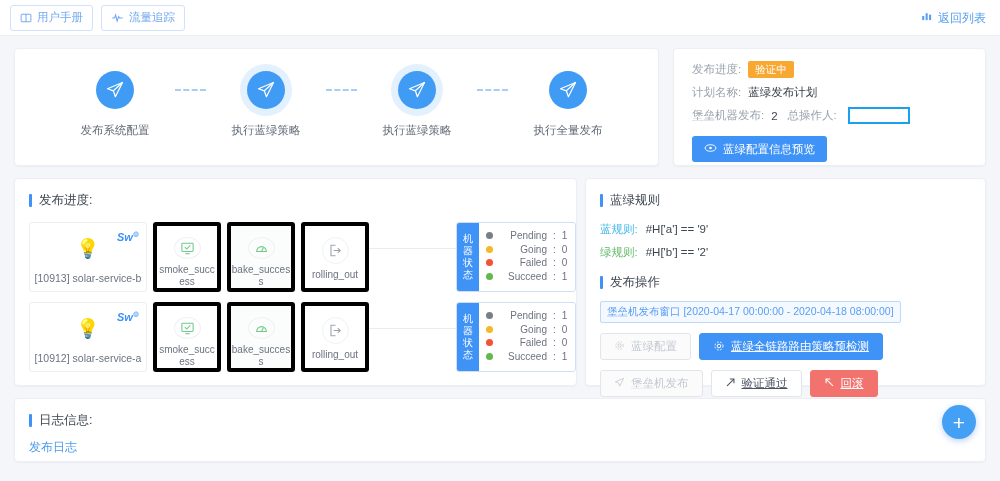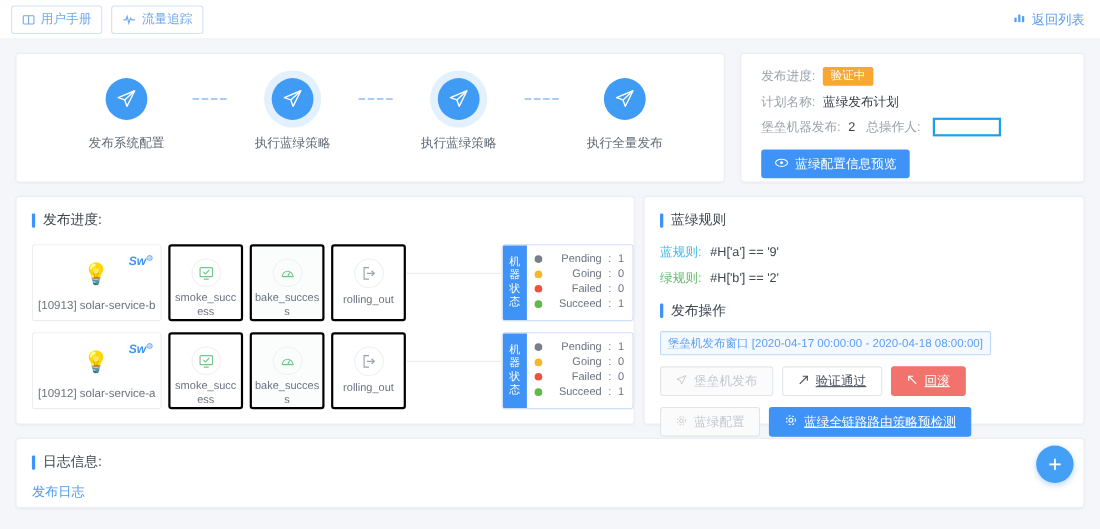--- a/index.html
+++ b/index.html
@@ -110,21 +110,21 @@
   .app-card .bulb { position: absolute; top: 14px; left: 50%; transform: translateX(-50%); font-size: 19px; }
   .sw-badge {
     position: absolute; top: 7px; right: 7px;
     font-size: 11px; font-weight: bold; color: #3f93f7; font-style: italic;
   }
   .sw-badge sup { font-size: 7px; font-weight: normal; }
   .app-name { font-size: 10.5px; color: #6b7280; white-space: nowrap; }
 
   .stage-card {
     width: 68px; margin-left: 6px;
-    border: 2px solid #000000; border-radius: 3px; background: #fff;
+    border: 4px solid #000000; border-radius: 3px; background: #fff;
     display: flex; flex-direction: column; align-items: center;
     padding-top: 11px;
   }
   .stage-card.tint { background: #fbfdfc; }
   .stage-ic {
     width: 27px; height: 27px; border-radius: 50%;
     border: 1px solid #eef2f0;
     display: flex; align-items: center; justify-content: center;
   }
   .stage-lb {
@@ -488,20 +488,41 @@
       <span class="rule-v">#H['b'] == '2'</span>
     </div>
 
     <div class="sec-h" style="margin-top:14px;margin-bottom:10px">发布操作</div>
 
     <div class="window-tag">堡垒机发布窗口 [2020-04-17 00:00:00 - 2020-04-18 08:00:00]</div>
 
     <div class="opbtns">
       <div class="obtn disabled">
         <span>
+          <svg width="11" height="11" viewBox="0 0 16 16" fill="none" stroke="#c3c8d0" stroke-width="1.3">
+            <circle cx="8" cy="8" r="2.4"></circle>
+              <circle cx="8" cy="8" r="5.4" stroke-dasharray="2.2 2.2"></circle>
+          </svg>
+        </span>
+        <span>蓝绿配置</span>
+      </div>
+      <div class="obtn big">
+        <span>
+          <svg width="12" height="12" viewBox="0 0 16 16" fill="none" stroke="#fff" stroke-width="1.3">
+            <circle cx="8" cy="8" r="2.4"></circle>
+              <circle cx="8" cy="8" r="5.4" stroke-dasharray="2.2 2.2"></circle>
+          </svg>
+        </span>
+        <u>蓝绿全链路路由策略预检测</u>
+      </div>
+    </div>
+
+    <div class="opbtns">
+      <div class="obtn disabled">
+        <span>
           <svg width="11" height="11" viewBox="0 0 24 24" fill="none" stroke="#c3c8d0" stroke-width="1.8" stroke-linejoin="round">
             <path d="M21 3 L3 10.5 L10 13 L12.5 20 Z"></path>
           </svg>
         </span>
         <span>堡垒机发布</span>
       </div>
       <div class="obtn plain">
         <span>
           <svg width="11" height="11" viewBox="0 0 16 16" fill="none" stroke="#4a5260" stroke-width="1.5">
             <line x1="3" y1="13" x2="13" y2="3"></line>
@@ -514,41 +535,20 @@
         <span>
           <svg width="11" height="11" viewBox="0 0 16 16" fill="none" stroke="#fff" stroke-width="1.5">
             <line x1="13" y1="13" x2="3" y2="3"></line>
               <polyline points="3,9 3,3 9,3"></polyline>
           </svg>
         </span>
         <u>回滚</u>
       </div>
     </div>
 
-    <div class="opbtns">
-      <div class="obtn disabled">
-        <span>
-          <svg width="11" height="11" viewBox="0 0 16 16" fill="none" stroke="#c3c8d0" stroke-width="1.3">
-            <circle cx="8" cy="8" r="2.4"></circle>
-              <circle cx="8" cy="8" r="5.4" stroke-dasharray="2.2 2.2"></circle>
-          </svg>
-        </span>
-        <span>蓝绿配置</span>
-      </div>
-      <div class="obtn big">
-        <span>
-          <svg width="12" height="12" viewBox="0 0 16 16" fill="none" stroke="#fff" stroke-width="1.3">
-            <circle cx="8" cy="8" r="2.4"></circle>
-              <circle cx="8" cy="8" r="5.4" stroke-dasharray="2.2 2.2"></circle>
-          </svg>
-        </span>
-        <u>蓝绿全链路路由策略预检测</u>
-      </div>
-    </div>
-
   </div>
 </div>
 
 <div class="row3">
   <div class="card log-card">
     <div class="sec-h" style="margin-bottom:10px">日志信息:</div>
     <div class="loglink">发布日志</div>
   </div>
 </div>
 

